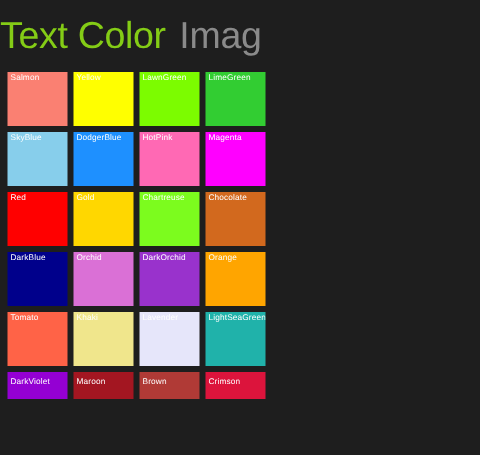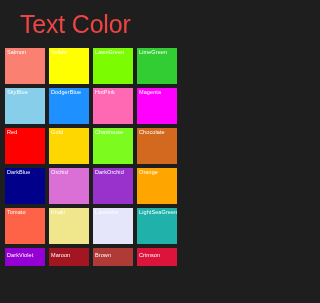--- a/index.html
+++ b/index.html
@@ -35,22 +35,22 @@
     align-items: flex-start;
   }
   .pivot-item {
     font-size: 25px;
     font-weight: 300;
     line-height: 1;
     padding-top: 12px;
     letter-spacing: -0.2px;
   }
   .pivot-item.active {
-    color: #ef4444;
-    margin-left: 20px;
+    color: #84cc16;
+    margin-left: 0;
   }
   .pivot-item.inactive {
     color: #8a8a8a;
     margin-left: 9px;
   }
 
   
   .grid {
     position: absolute;
     left: 5px;
@@ -86,20 +86,21 @@
     top: 4px;
   }
 </style>
 </head>
 <body>
 
 <div id="app">
 
   <div class="pivot-header">
     <div class="pivot-item active">Text Color</div>
+    <div class="pivot-item inactive">Imag</div>
   </div>
 
   <div class="grid">
       <div class="grid-row">
         <div class="tile" style="background: rgb(250, 128, 114);">
           <span class="tile-label" style="color: rgb(255, 255, 255);">Salmon</span>
         </div>
         <div class="tile" style="background: rgb(255, 255, 0);">
           <span class="tile-label" style="color: rgb(255, 255, 255);">Yellow</span>
         </div>

